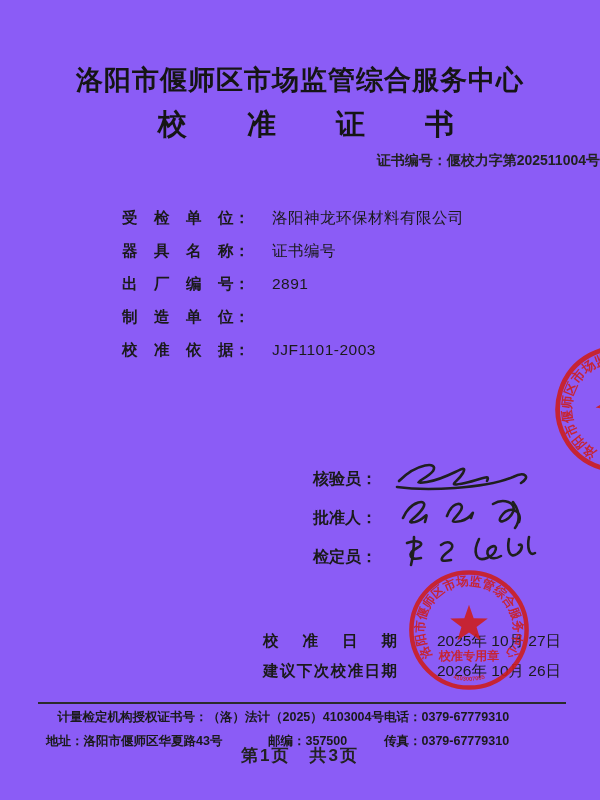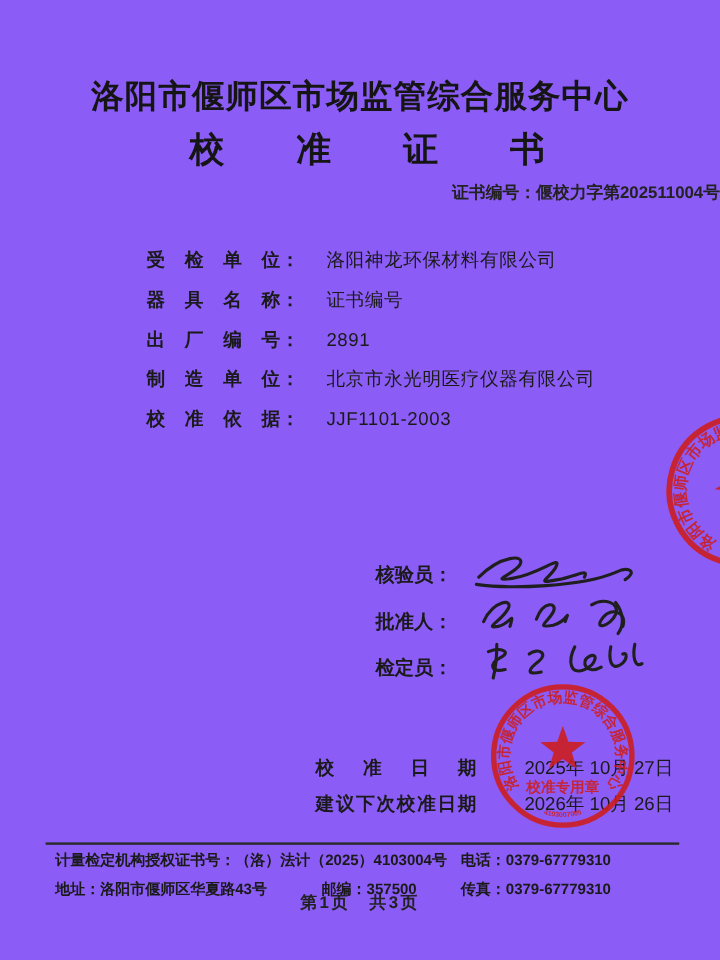--- a/index.html
+++ b/index.html
@@ -46,28 +46,28 @@
   }
   .drow .dvalue{margin-left:40px;font-size:15.5px;font-weight:normal;color:#1a1a1a;white-space:nowrap;}
   
   .stamp{position:absolute;opacity:.88;pointer-events:none;}
   .stamp-bottom{left:406px;top:567px;width:126px;height:126px;z-index:6;}
   .stamp-right{left:552px;top:342px;width:134px;height:134px;z-index:6;transform:rotate(-28deg);}
   .stamp svg{width:100%;height:100%;display:block;}
   
   .footer-line{position:absolute;left:38px;right:34px;top:702px;border-top:2px solid #2b2b2b;}
   .footer{position:absolute;left:46px;top:709px;width:520px;font-size:12.5px;font-weight:bold;color:#1a1a1a;}
-  .footer .frow1{display:flex;margin-bottom:7px;}
+  .footer .frow1{display:flex;margin-bottom:7px;text-align:right;}
   .footer .c-license{width:338px;flex:0 0 338px;}
   .footer .frow2{display:flex;}
   .footer .c-address{width:222px;flex:0 0 222px;}
   .footer .c-postcode{width:116px;flex:0 0 116px;}
   .page-info{
     position:absolute;top:744px;left:0;width:600px;text-align:center;
-    font-size:14px;font-weight:bold;color:#222;letter-spacing:2px;
+    font-size:17px;font-weight:bold;color:#222;letter-spacing:2px;
   }
 </style>
 </head>
 <body>
 
 <div class="page">
 
   <div class="org-title">洛阳市偃师区市场监管综合服务中心</div>
   <div class="doc-title">校 准 证 书</div>
   <div class="cert-no">证书编号：偃校力字第202511004号</div>
@@ -80,21 +80,20 @@
     <div class="frow">
       <span class="flabel">器　具　名　称：</span>
       <span class="fvalue">证书编号</span>
     </div>
     <div class="frow">
       <span class="flabel">出　厂　编　号：</span>
       <span class="fvalue">2891</span>
     </div>
     <div class="frow gap-before" style="margin-top:10px">
       <span class="flabel">制　造　单　位：</span>
-      <span class="fvalue">北京市永光明医疗仪器有限公司</span>
     </div>
     <div class="frow">
       <span class="flabel">校　准　依　据：</span>
       <span class="fvalue">JJF1101-2003</span>
     </div>
   </div>
 
   <div class="signatures">
     <div class="sigrow">
       <span class="slabel">核验员：</span>

